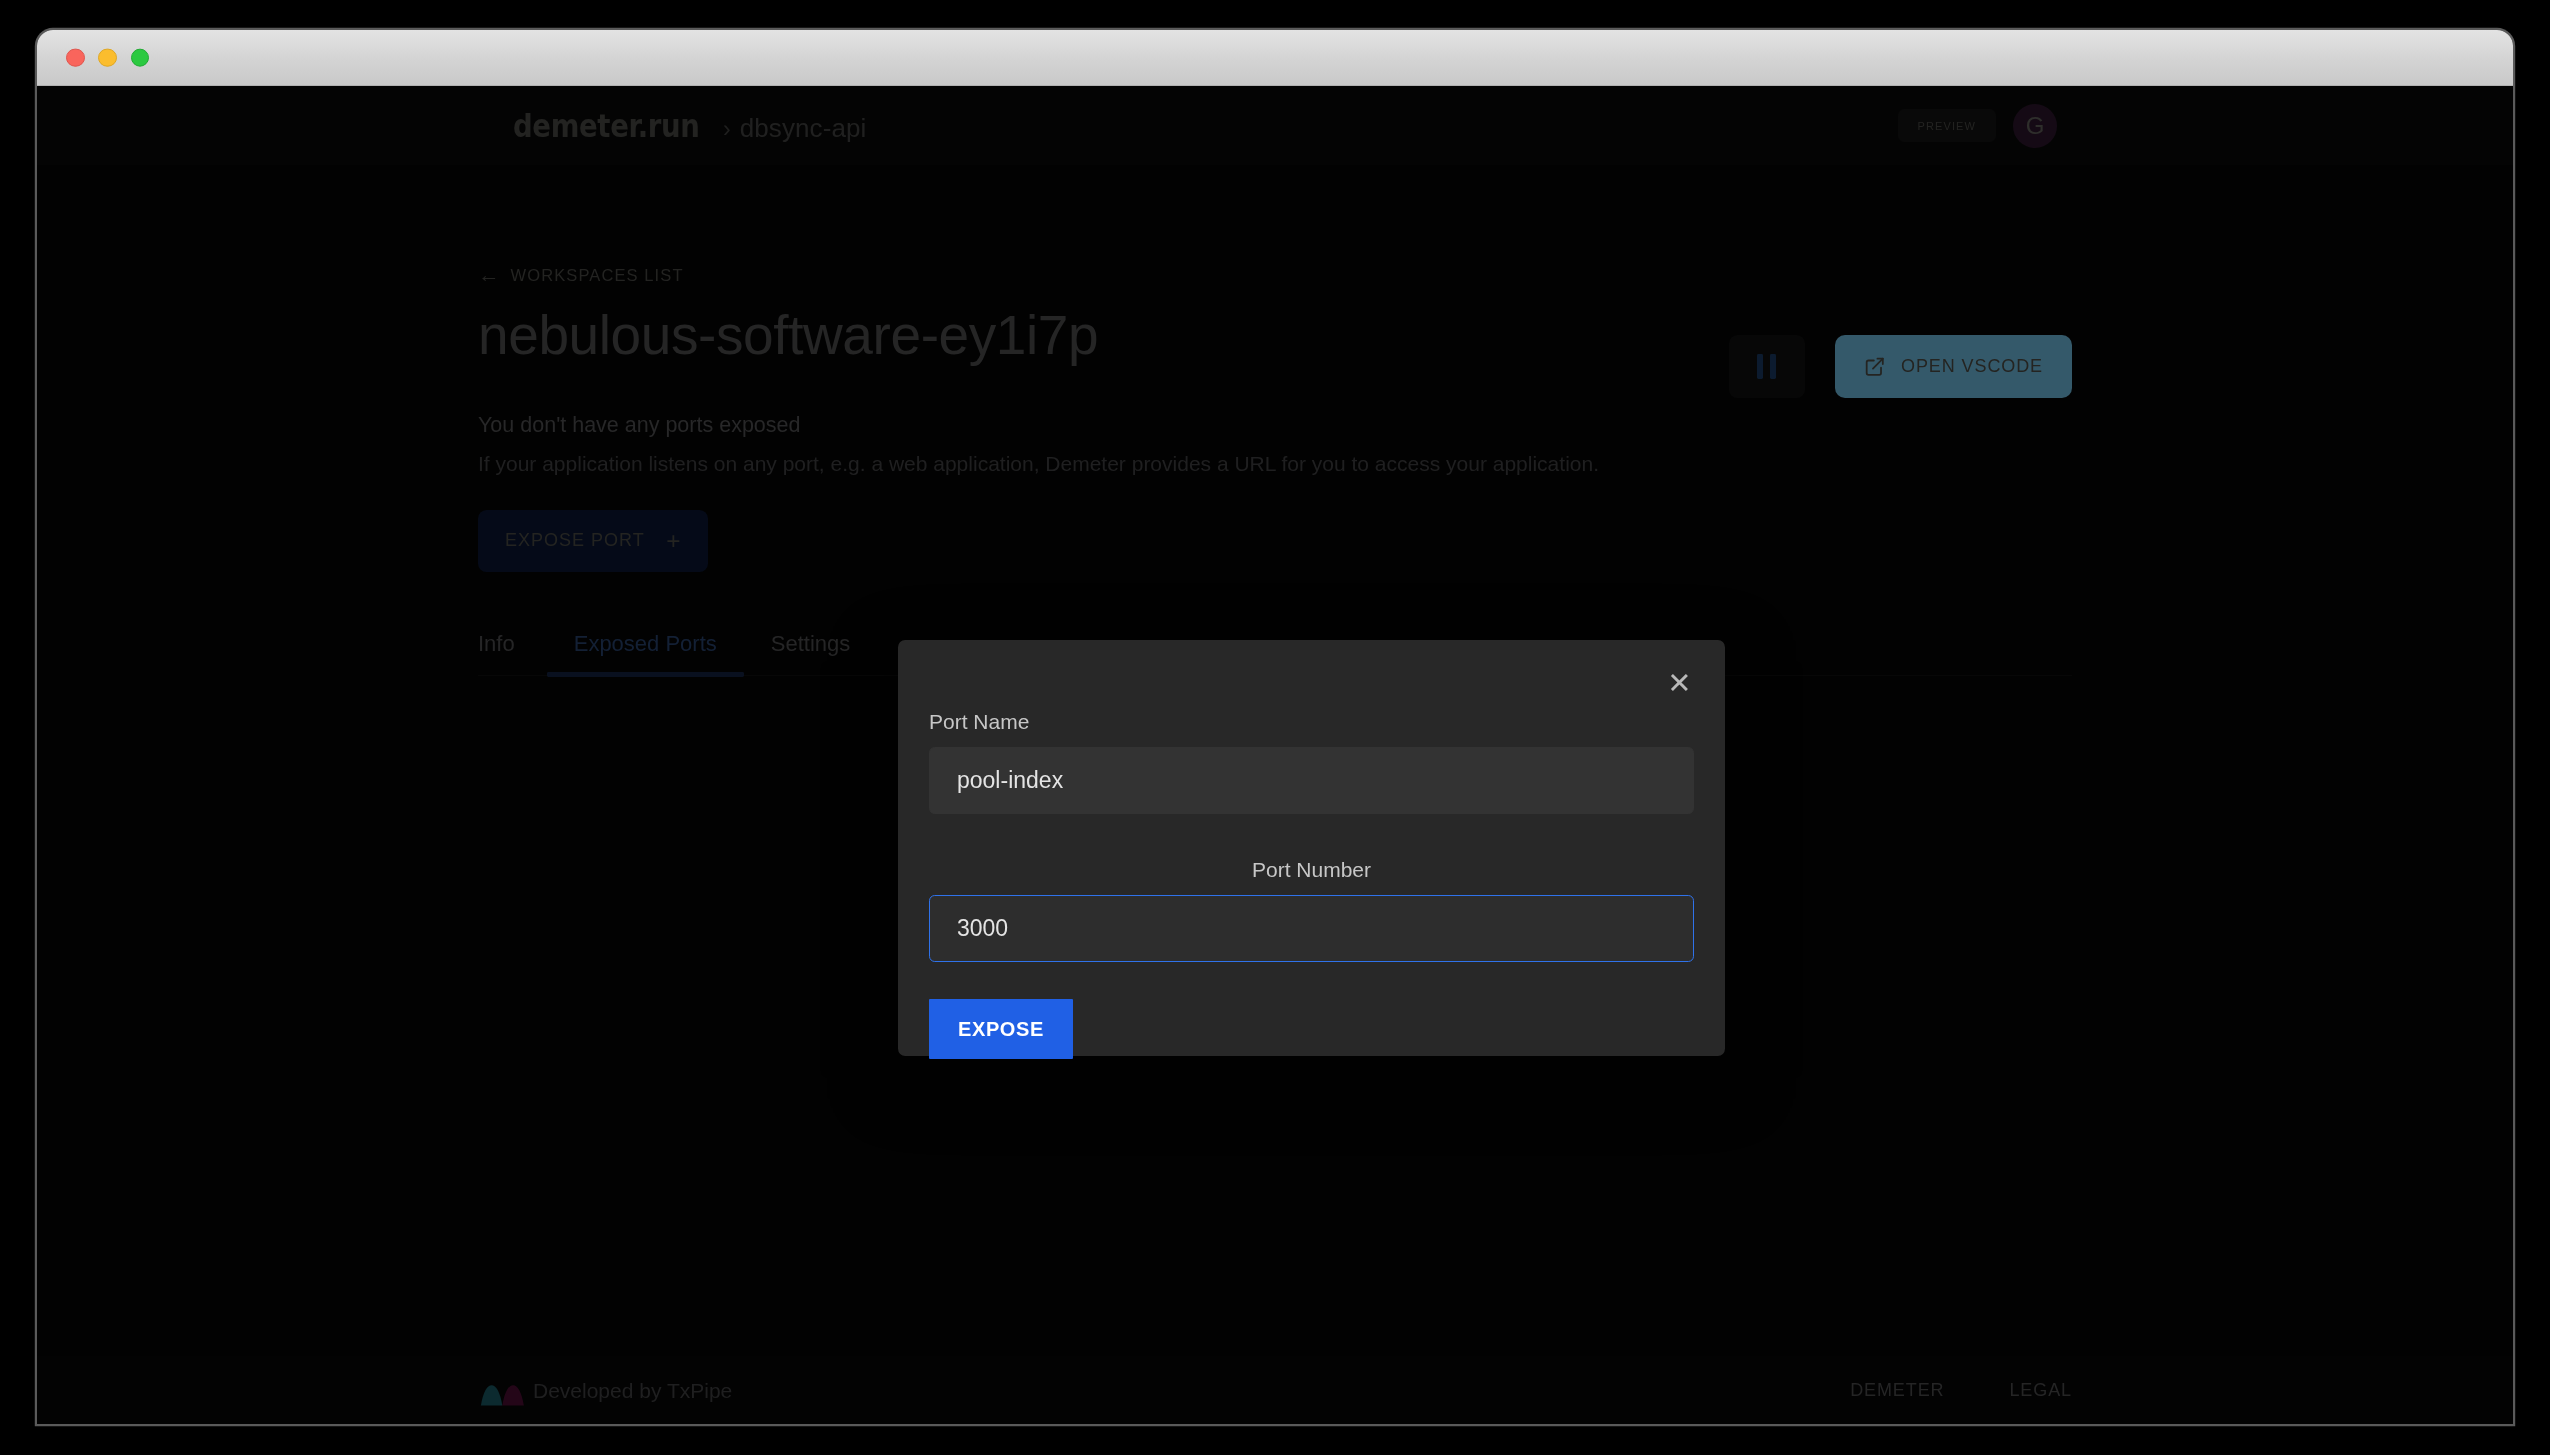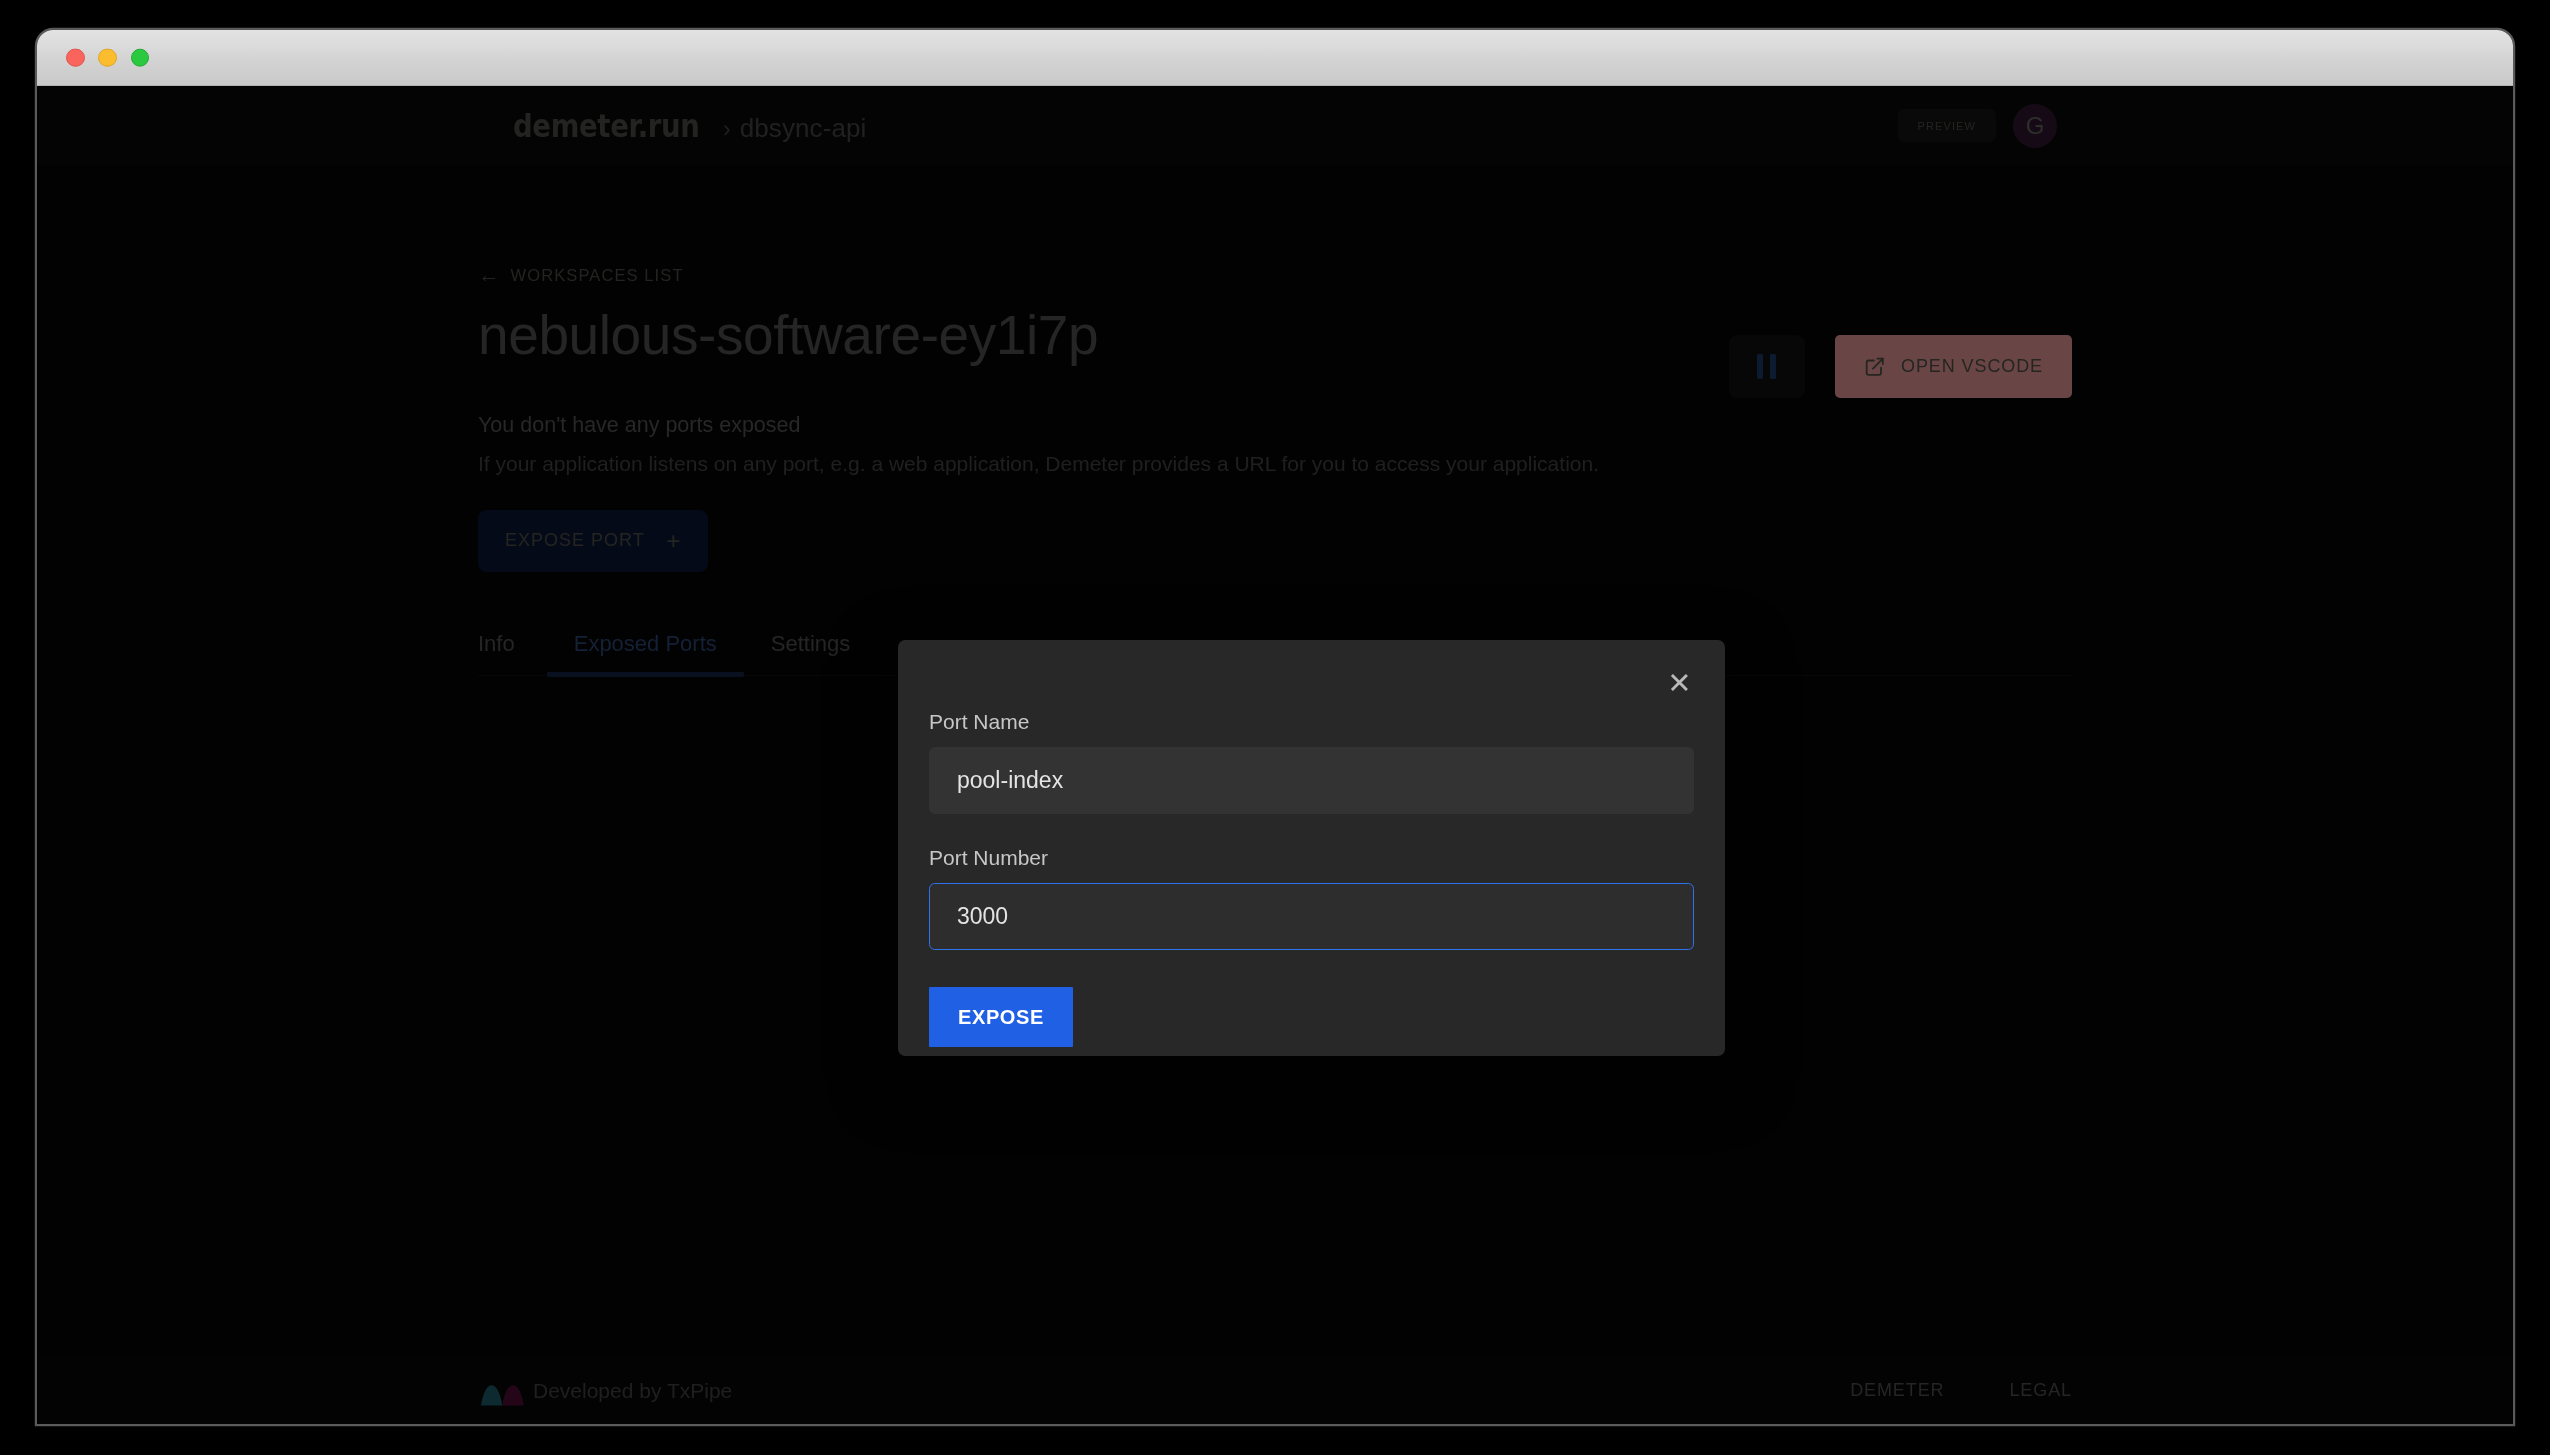--- a/index.html
+++ b/index.html
@@ -199,22 +199,22 @@
     gap: 6.5px;
   }
   #pause-button .bar {
     width: 6.5px;
     height: 24.4px;
     background: #1d4270;
     border-radius: 1.4px;
   }
   #vscode-button {
     height: 63px;
-    background: #fca5a5;
-    border-radius: 5px;
+    background: #7dd3fc;
+    border-radius: 10px;
     display: flex;
     align-items: center;
     gap: 16px;
     padding: 0 29px;
     color: #56564f;
     font-size: 18px;
     letter-spacing: 0.9px;
   }
   #vscode-button svg { display: block; }
 
@@ -357,21 +357,21 @@
     box-sizing: border-box;
   }
   .field-input.idle {
     background: #333333;
     border: 0.7px solid #333333;
   }
   .field-input.focused {
     background: #2d2d2d;
     border: 1.4px solid #2f72ea;
   }
-  .field-block + .field-block { margin-top: 32px; }
+  .field-block + .field-block { margin-top: 44px; text-align: center; }
   #expose-submit {
     margin-top: 37px;
     display: inline-flex;
     align-items: center;
     justify-content: center;
     background: #2060e5;
     color: #ffffff;
     font-size: 20px;
     font-weight: 700;
     letter-spacing: 0.6px;

